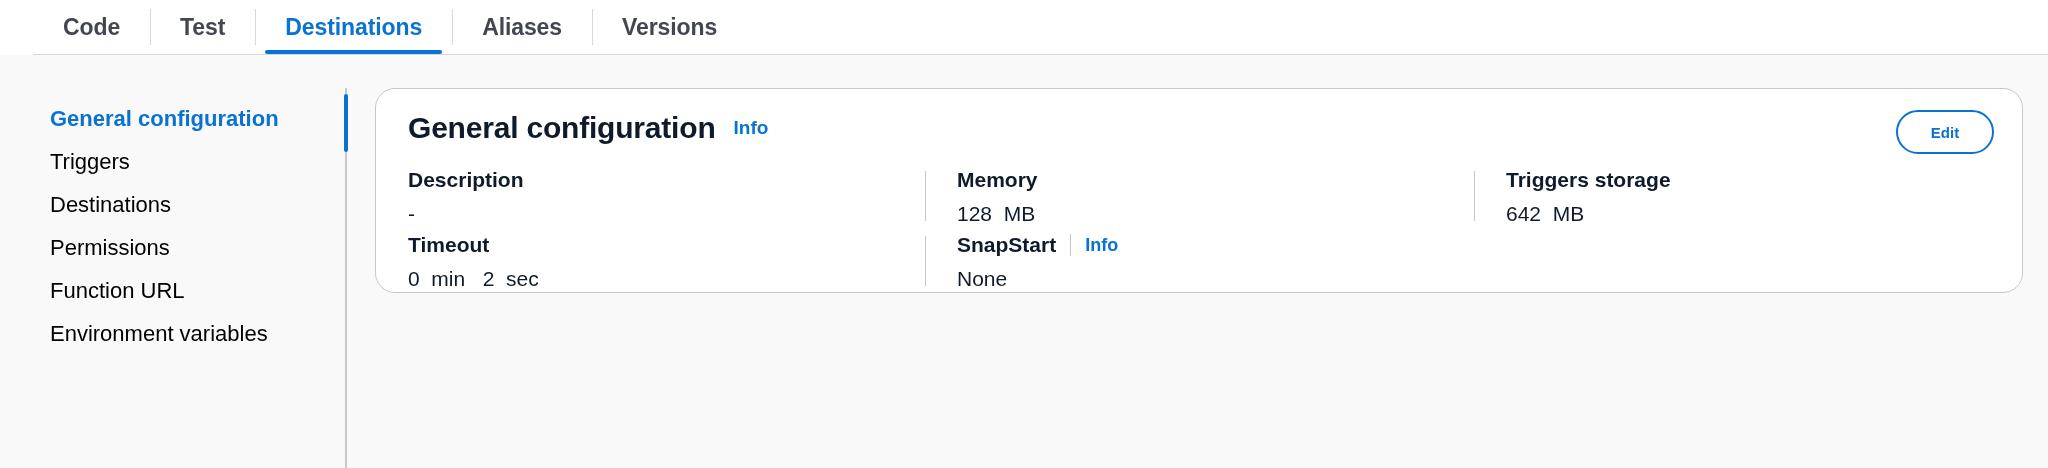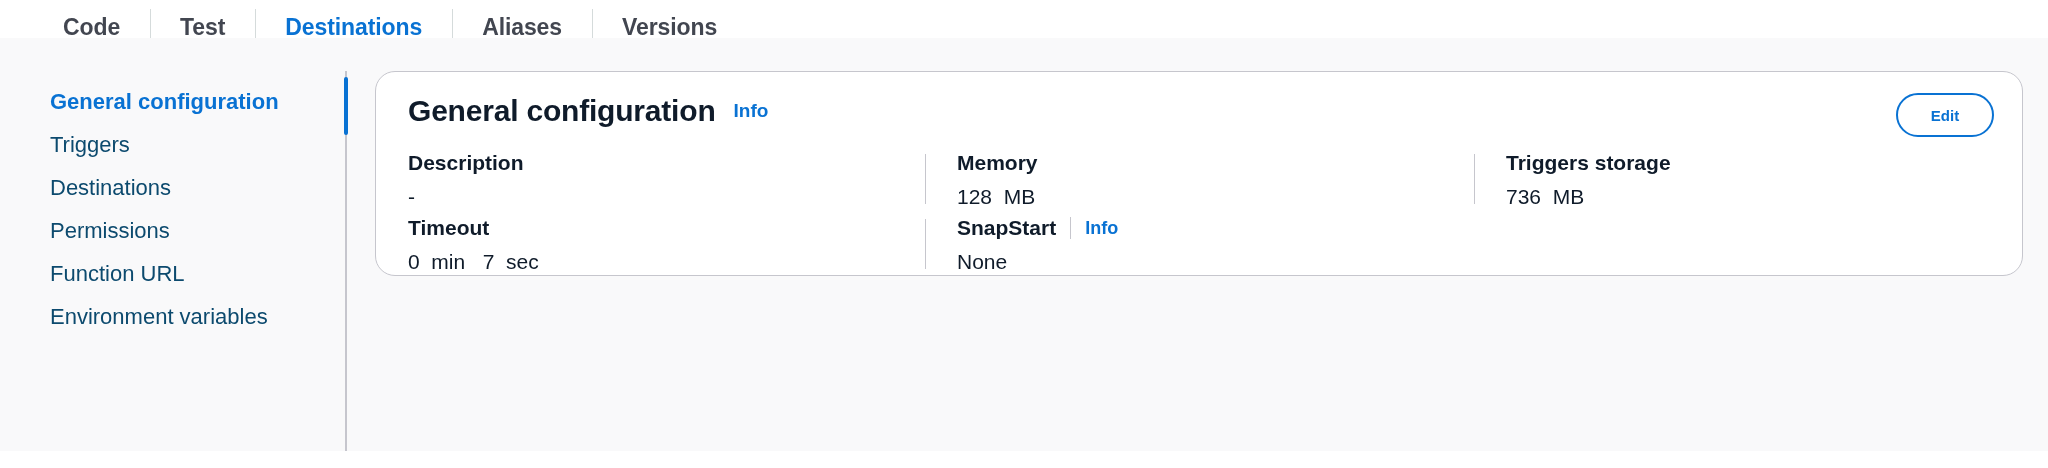--- a/index.html
+++ b/index.html
@@ -64,21 +64,21 @@
     left: 10px; right: 10px;
     bottom: 0;
     height: 4px;
     background: #0972d3;
     border-radius: 2px;
   }
 
   
   .page {
     position: absolute;
-    left: 0; top: 38px;
+    left: 0; top: 55px;
     width: 2048px;
     height: 413px;
     background: #f9f9fa;
   }
 
   
   .sidenav {
     position: absolute;
     left: 0; top: 0;
     width: 346px;
@@ -101,21 +101,21 @@
   }
   .sidenav-list {
     position: absolute;
     left: 50px; top: 0;
     width: 290px;
   }
   .sidenav-item {
     display: block;
     font-size: 22px;
     line-height: 28px;
-    color: #0c4a6e;
+    color: #000000;
     padding: 0;
     margin-bottom: 15px;
     white-space: nowrap;
   }
   .sidenav-item:first-child { margin-top: 50px; }
   .sidenav-item.active {
     color: #0972d3;
     font-weight: 700;
   }
 
@@ -260,28 +260,28 @@
           <div class="detail-col">
             <div class="detail-label">Description</div>
             <div class="detail-value">-</div>
           </div>
           <div class="detail-col divided">
             <div class="detail-label">Memory</div>
             <div class="detail-value">128  MB</div>
           </div>
           <div class="detail-col divided">
             <div class="detail-label">Triggers storage</div>
-            <div class="detail-value">736  MB</div>
+            <div class="detail-value">642  MB</div>
           </div>
         </div>
 
         <div class="detail-row">
           <div class="detail-col">
             <div class="detail-label">Timeout</div>
-            <div class="detail-value">0  min   7  sec</div>
+            <div class="detail-value">0  min   2  sec</div>
           </div>
           <div class="detail-col divided">
             <div class="detail-label">
               <span>SnapStart</span>
               <span class="divider-pipe"></span>
               <span class="label-info">Info</span>
             </div>
             <div class="detail-value">None</div>
           </div>
           <div class="detail-col"></div>

